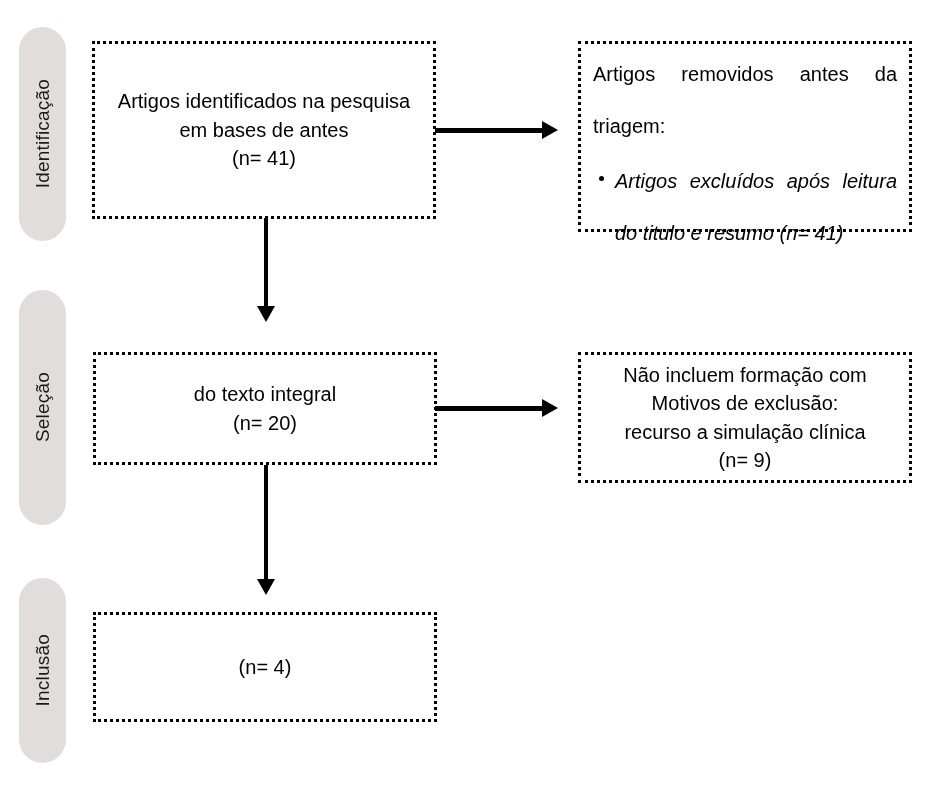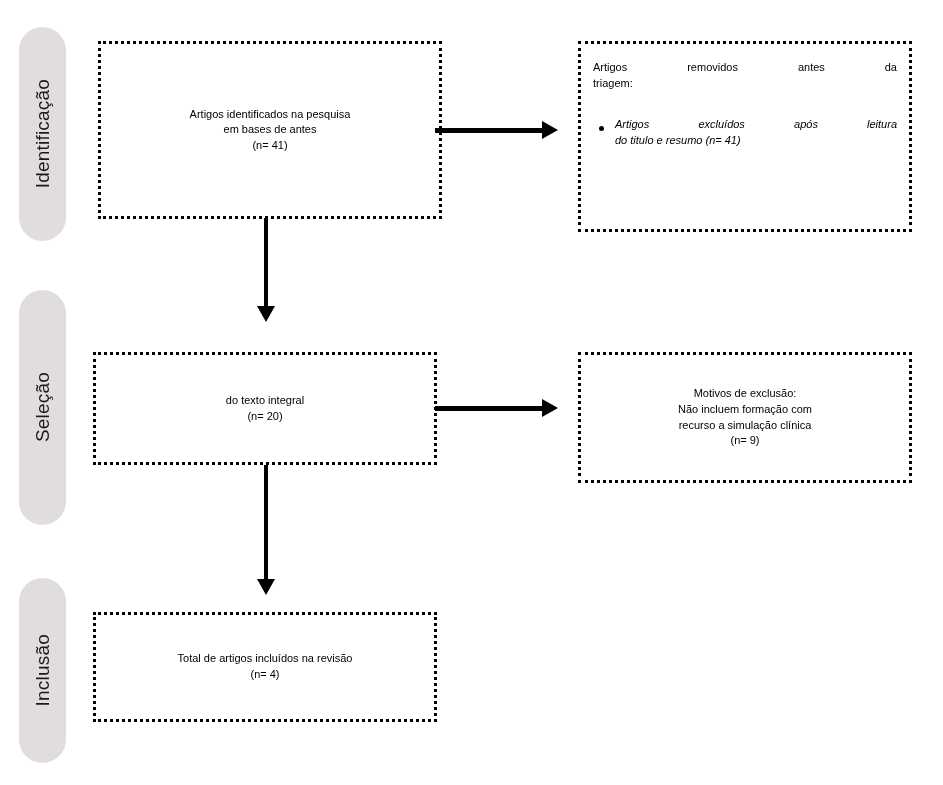--- a/index.html
+++ b/index.html
@@ -49,35 +49,36 @@
     position: absolute;
     box-sizing: border-box;
     background: #ffffff;
     border: 3px dotted #000000;
     display: flex;
     flex-direction: column;
     justify-content: center;
     padding: 6px 12px;
   }
   .flow-box .line {
-    font-size: 11px;
+    font-size: 20px;
     line-height: 1.42;
     text-align: center;
     color: #000000;
   }
   .flow-box.align-justify .line {
     text-align: justify;
     text-align-last: justify;
   }
   .flow-box.align-justify .line.no-justify {
     text-align: left;
     text-align-last: left;
-  }
-
-  #box-identified { left: 98px;  top: 41px;  width: 344px; height: 178px; }
+    margin-top: 24px;
+  }
+
+  #box-identified { left: 92px;  top: 41px;  width: 344px; height: 178px; }
   #box-removed    { left: 578px; top: 41px;  width: 334px; height: 191px;
                     justify-content: flex-start; padding-top: 16px; }
   #box-fulltext   { left: 93px;  top: 352px; width: 344px; height: 113px; }
   #box-reasons    { left: 578px; top: 352px; width: 334px; height: 131px; }
   #box-included   { left: 93px;  top: 612px; width: 344px; height: 110px; }
 
   
   .bullet-block {
     margin-top: 26px;
     padding-left: 22px;
@@ -187,28 +188,27 @@
       <div class="line no-justify">do titulo e resumo (n= 41)</div>
     </div>
   </div>
 
   <div class="flow-box" id="box-fulltext">
     <div class="line">do texto integral</div>
     <div class="line">(n= 20)</div>
   </div>
 
   <div class="flow-box" id="box-reasons">
+    <div class="line">Não incluem formação com</div>
     <div class="line">Motivos de exclusão:</div>
-    <div class="line">Não incluem formação com</div>
     <div class="line">recurso a simulação clínica</div>
     <div class="line">(n= 9)</div>
   </div>
 
   <div class="flow-box" id="box-included">
-    <div class="line">Total de artigos incluídos na revisão</div>
     <div class="line">(n= 4)</div>
   </div>
 
   <div class="arrow-h" id="arrow-identified-to-removed">
     <span class="shaft"></span>
     <span class="head"></span>
   </div>
 
   <div class="arrow-h" id="arrow-fulltext-to-reasons">
     <span class="shaft"></span>

